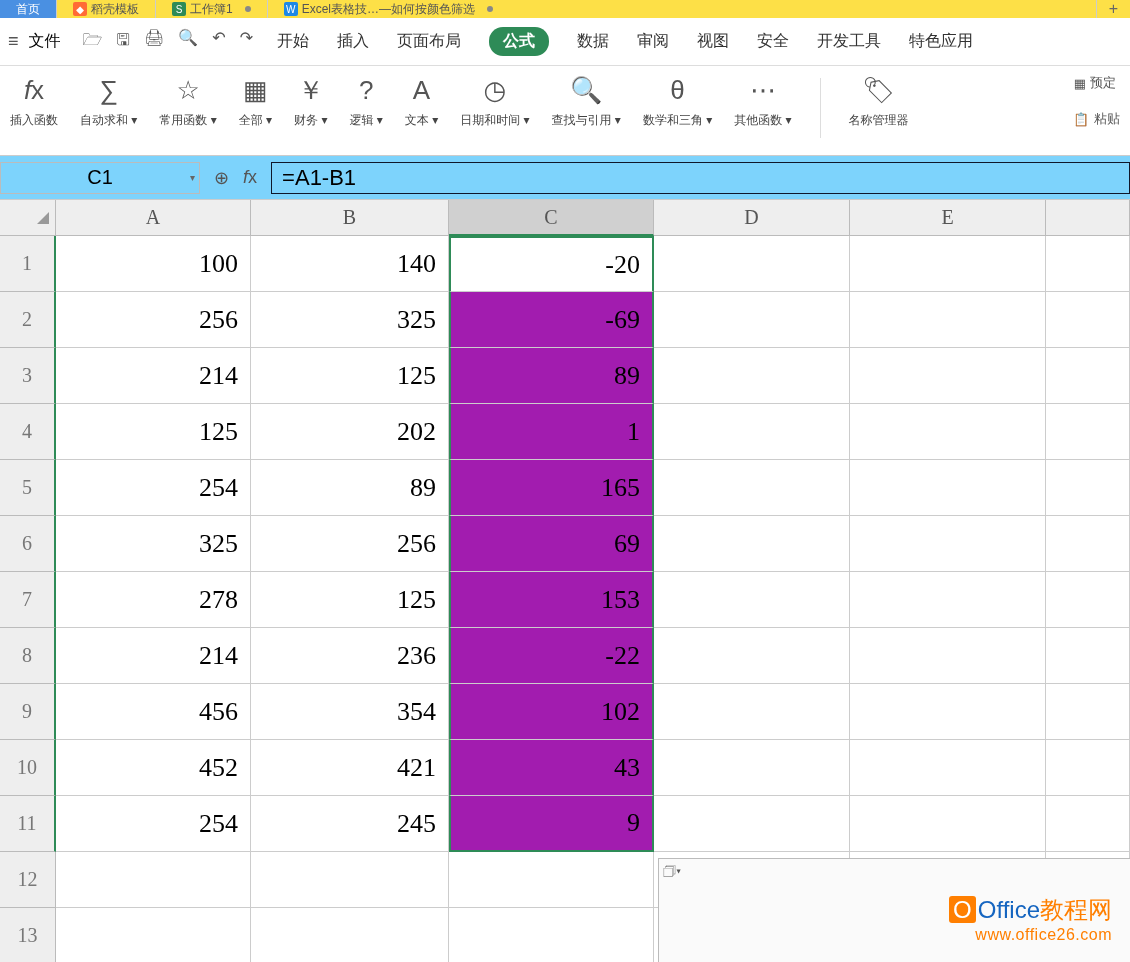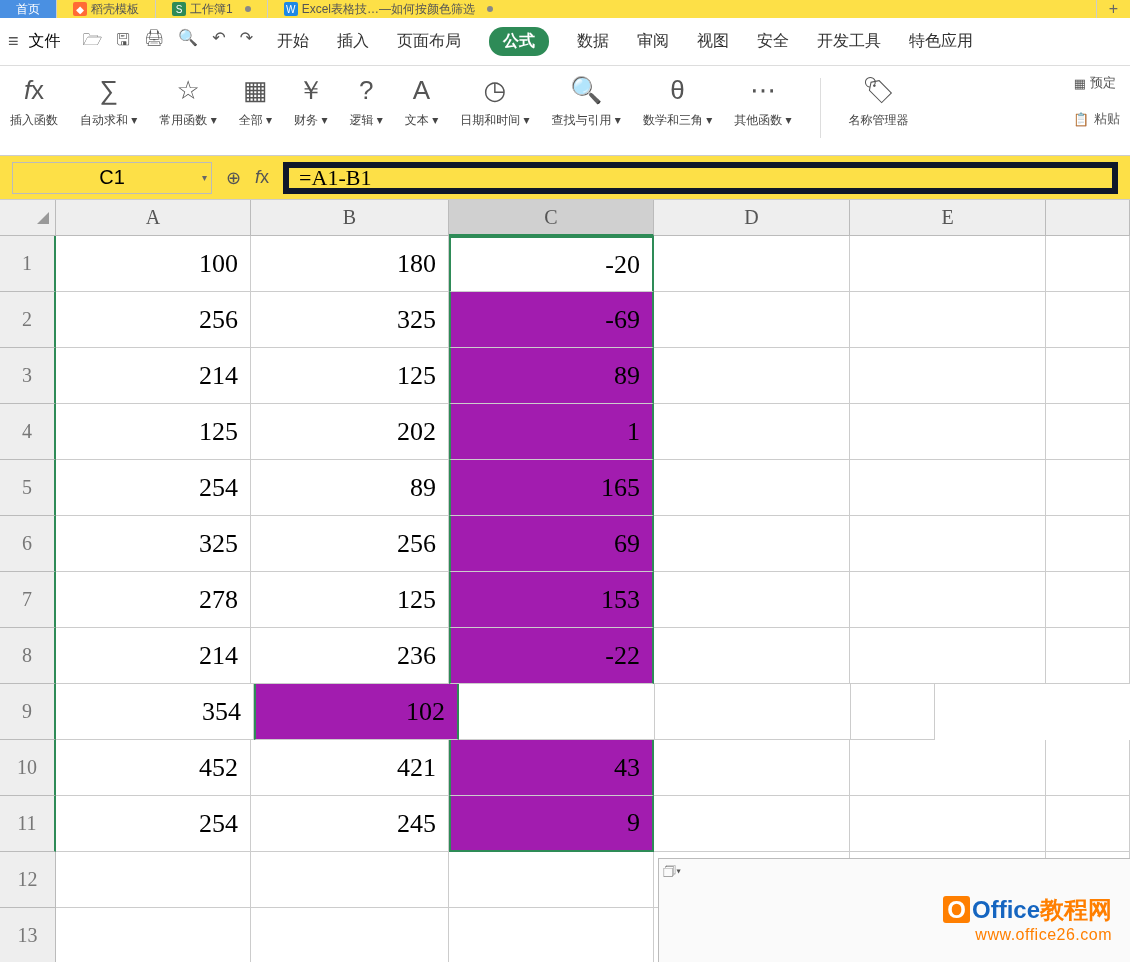--- a/index.html
+++ b/index.html
@@ -29,25 +29,25 @@
 
 .ribbon { display: flex; align-items: flex-start; height: 90px; background: #fff; border-bottom: 1px solid #ccc; padding: 8px 10px 0 10px; gap: 22px; font-size: 14px; }
 .ribbon-group { display: flex; flex-direction: column; align-items: center; gap: 6px; color: #444; cursor: pointer; }
 .ribbon-icon { font-size: 26px; height: 32px; display: flex; align-items: center; justify-content: center; color: #555; }
 .ribbon-label { font-size: 12px; white-space: nowrap; }
 .ribbon-sep { width: 1px; background: #ddd; height: 60px; margin: 4px 6px; }
 .ribbon-right { display: flex; gap: 18px; margin-left: auto; flex-direction: column; font-size: 13px;}
 .ribbon-small { display: flex; align-items: center; gap: 4px; color: #555; }
 
 
-.formula-bar { display: flex; align-items: center; height: 44px; background: #fde047; border-bottom: 1px solid #ccc; gap: 14px; padding: 0 12px; }
+.formula-bar { display: flex; align-items: center; height: 44px; background: #7dd3fc; border-bottom: 1px solid #ccc; gap: 14px; padding: 0 0; }
 .cellref { width: 200px; height: 32px; border: 1px solid #bbb; display: flex; align-items: center; justify-content: center; font-size: 20px; font-family: "Times New Roman", serif; position: relative; }
 .cellref-arrow { position: absolute; right: 4px; font-size: 10px; color: #666; }
 .fb-icon { font-size: 18px; color: #555; }
-.formula-input { flex: 1; height: 32px; border: 6px solid #0f172a; font-size: 22px; font-family: Liberation Serif, serif; padding: 0 10px; display: flex; align-items: center; }
+.formula-input { flex: 1; height: 32px; border: 1px solid #0f172a; font-size: 22px; font-family: Liberation Sans, sans-serif; padding: 0 10px; display: flex; align-items: center; }
 
 
 .sheet { display: flex; background: #fff; }
 .corner { width: 56px; height: 36px; background: #eee; border-right: 1px solid #bbb; border-bottom: 1px solid #bbb; display: flex; align-items: center; justify-content: flex-end; padding-right: 6px; }
 .corner svg { width: 12px; height: 12px; }
 .colheaders { display: flex; height: 36px; }
 .colh { background: #eee; border-right: 1px solid #bbb; border-bottom: 1px solid #bbb; display: flex; align-items: center; justify-content: center; font-size: 20px; font-family: "Times New Roman", serif; color: #555; }
 .colh.sel { background: #d0d0d0; border-bottom: 2px solid #2e8b57; }
 .rowheaders { width: 56px; }
 .rowh { height: 56px; background: #eee; border-right: 2px solid #2e8b57; border-bottom: 1px solid #bbb; display: flex; align-items: center; justify-content: center; font-size: 20px; font-family: "Times New Roman", serif; color: #777; }
@@ -55,21 +55,21 @@
 .row { display: flex; height: 56px; }
 .cell { border-right: 1px solid #ccc; border-bottom: 1px solid #ccc; display: flex; align-items: center; justify-content: flex-end; padding-right: 12px; font-size: 26px; font-family: "Times New Roman", serif; background: #fff; }
 .cell.sel { background: #a21caf; border-left: 2px solid #2e8b57; border-right: 2px solid #2e8b57; }
 .cell.sel.first { background: #fff; border-top: 2px solid #2e8b57; }
 .cell.sel.last { border-bottom: 2px solid #2e8b57; }
 .colw-a { width: 195px; } .colw-b { width: 198px; } .colw-c { width: 205px; } .colw-d { width: 196px; } .colw-e { width: 196px; } .colw-f { width: 84px; }
 .smart-tag { position: absolute; right: -30px; bottom: -40px; font-size: 14px; border: 1px solid #bbb; padding: 2px 4px; background: #fafafa; color: #555; }
 
 
 .watermark { position: absolute; right: 18px; bottom: 18px; text-align: right; }
-.wm-top { font-size: 24px; font-weight: bold; margin-top: 29px; }
+.wm-top { font-size: 24px; font-weight: normal; margin-top: 29px; }
 .wm-top .o-icon { color: #fff; background: #ff7f00; padding: 0 4px; border-radius: 3px; margin-right: 2px; }
 .wm-top .blue { color: #1565c0; }
 .wm-top .orange { color: #ff7f00; }
 .wm-bottom { font-size: 16px; color: #ff7f00; letter-spacing: 0.5px; }
 </style>
 </head>
 <body>
 
 <div class="tabbar">
   <div class="tab active">
@@ -219,21 +219,21 @@
         <div class="colh colw-a">A</div>
         <div class="colh colw-b">B</div>
         <div class="colh colw-c sel">C</div>
         <div class="colh colw-d">D</div>
         <div class="colh colw-e">E</div>
         <div class="colh colw-f"></div>
       </div>
     <div class="grid" id="grid">
         <div class="row">
           <div class="cell colw-a">100</div>
-          <div class="cell colw-b">180</div>
+          <div class="cell colw-b">140</div>
           <div class="cell colw-c sel first">-20</div>
           <div class="cell colw-d"></div>
           <div class="cell colw-e"></div>
           <div class="cell colw-f"></div>
         </div>
         <div class="row">
           <div class="cell colw-a">256</div>
           <div class="cell colw-b">325</div>
           <div class="cell colw-c sel">-69</div>
           <div class="cell colw-d"></div>
@@ -282,20 +282,21 @@
         </div>
         <div class="row">
           <div class="cell colw-a">214</div>
           <div class="cell colw-b">236</div>
           <div class="cell colw-c sel">-22</div>
           <div class="cell colw-d"></div>
           <div class="cell colw-e"></div>
           <div class="cell colw-f"></div>
         </div>
         <div class="row">
+          <div class="cell colw-a">456</div>
           <div class="cell colw-b">354</div>
           <div class="cell colw-c sel">102</div>
           <div class="cell colw-d"></div>
           <div class="cell colw-e"></div>
           <div class="cell colw-f"></div>
         </div>
         <div class="row">
           <div class="cell colw-a">452</div>
           <div class="cell colw-b">421</div>
           <div class="cell colw-c sel">43</div>

